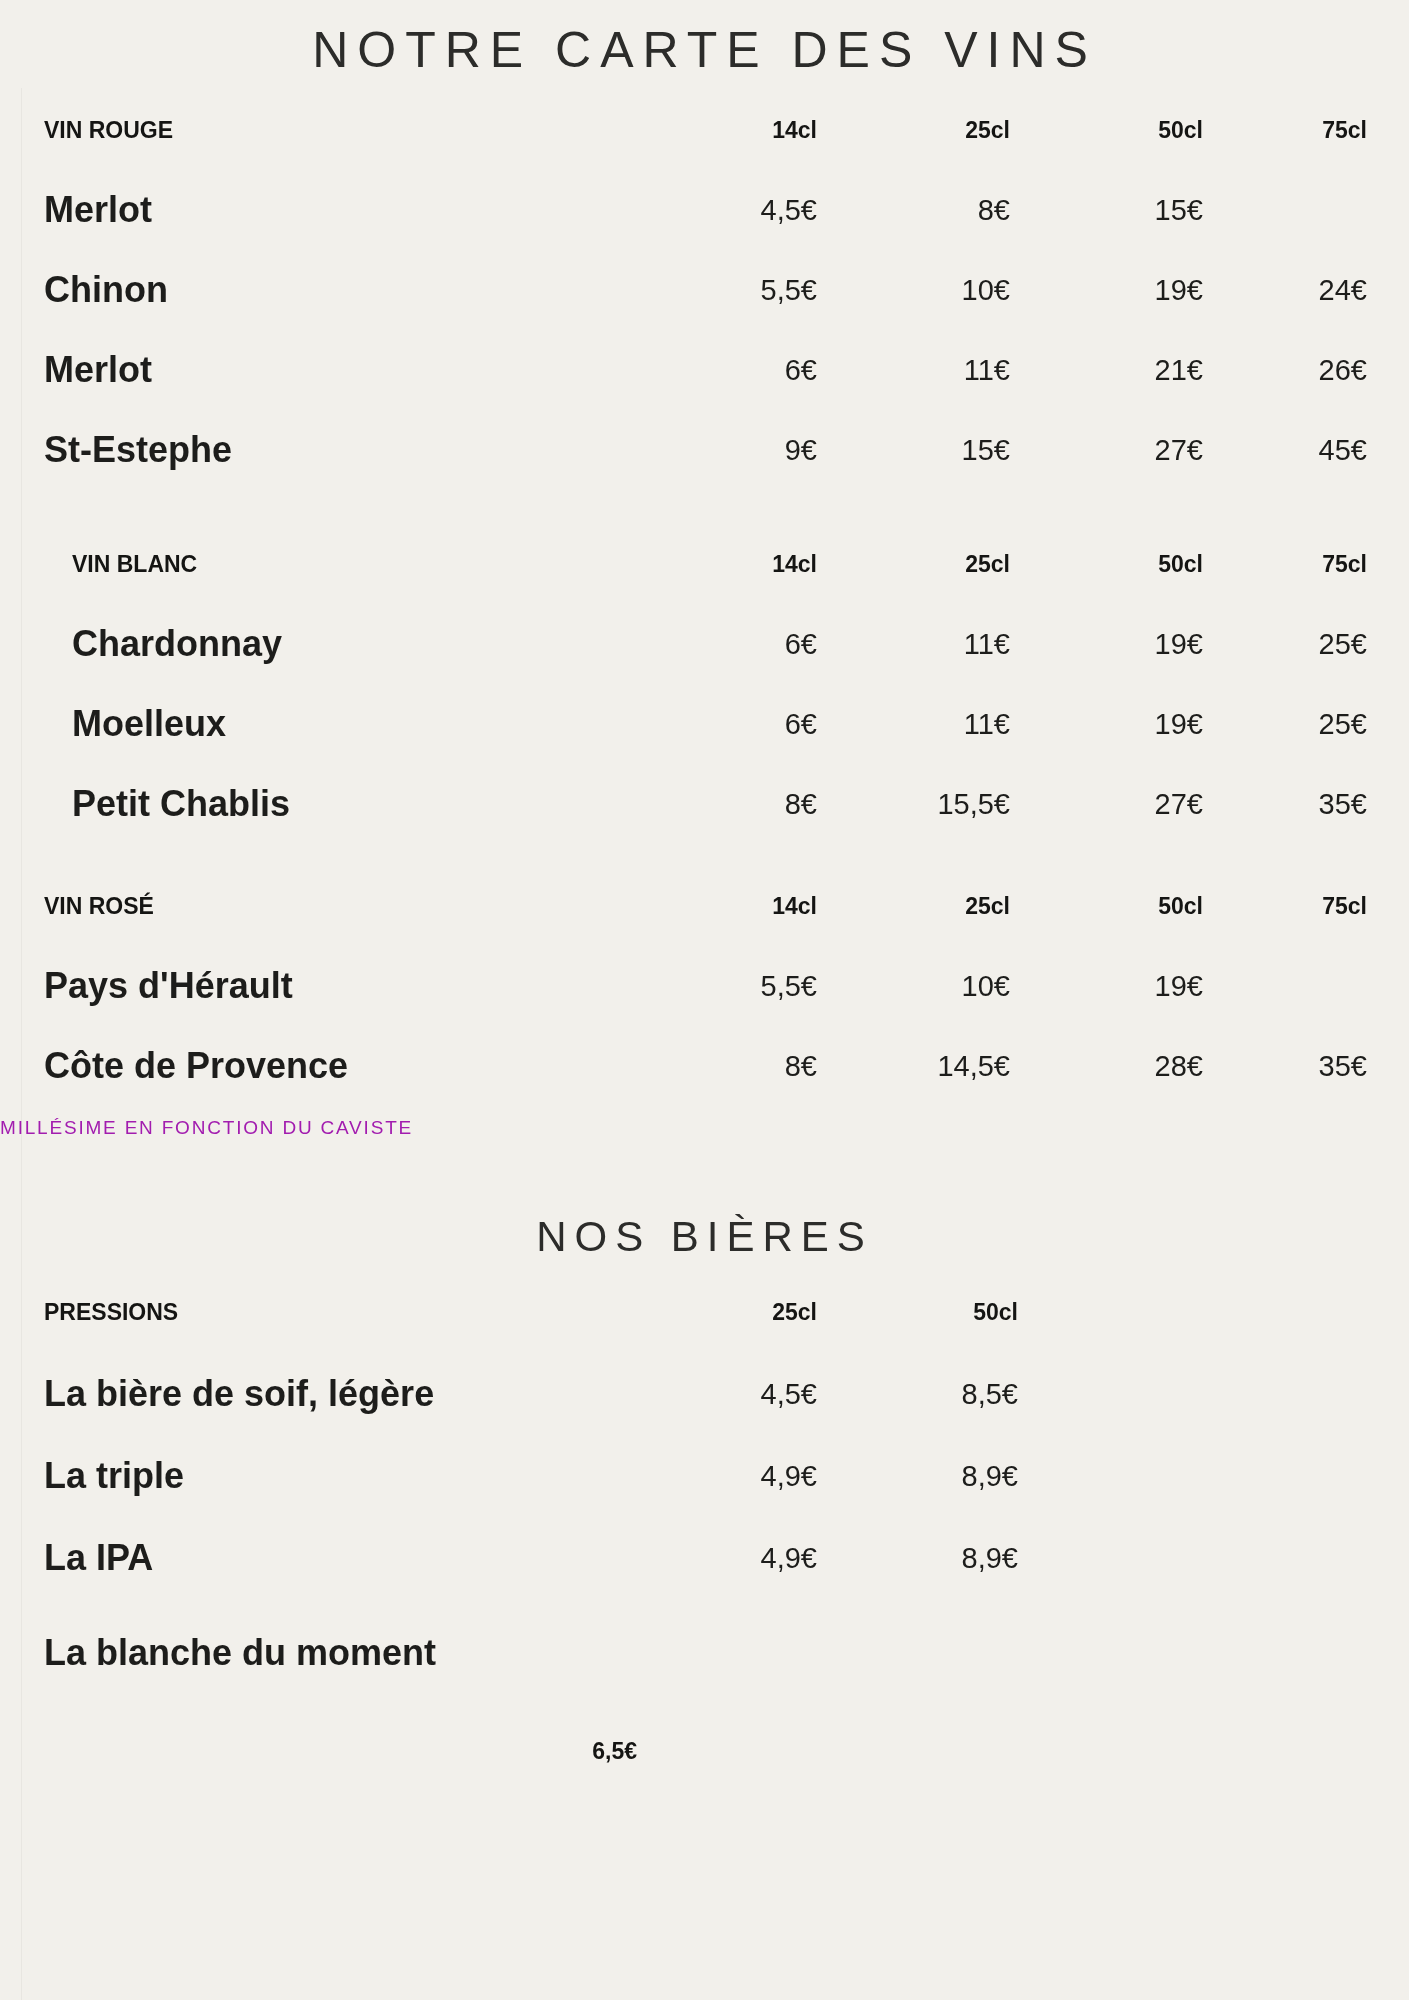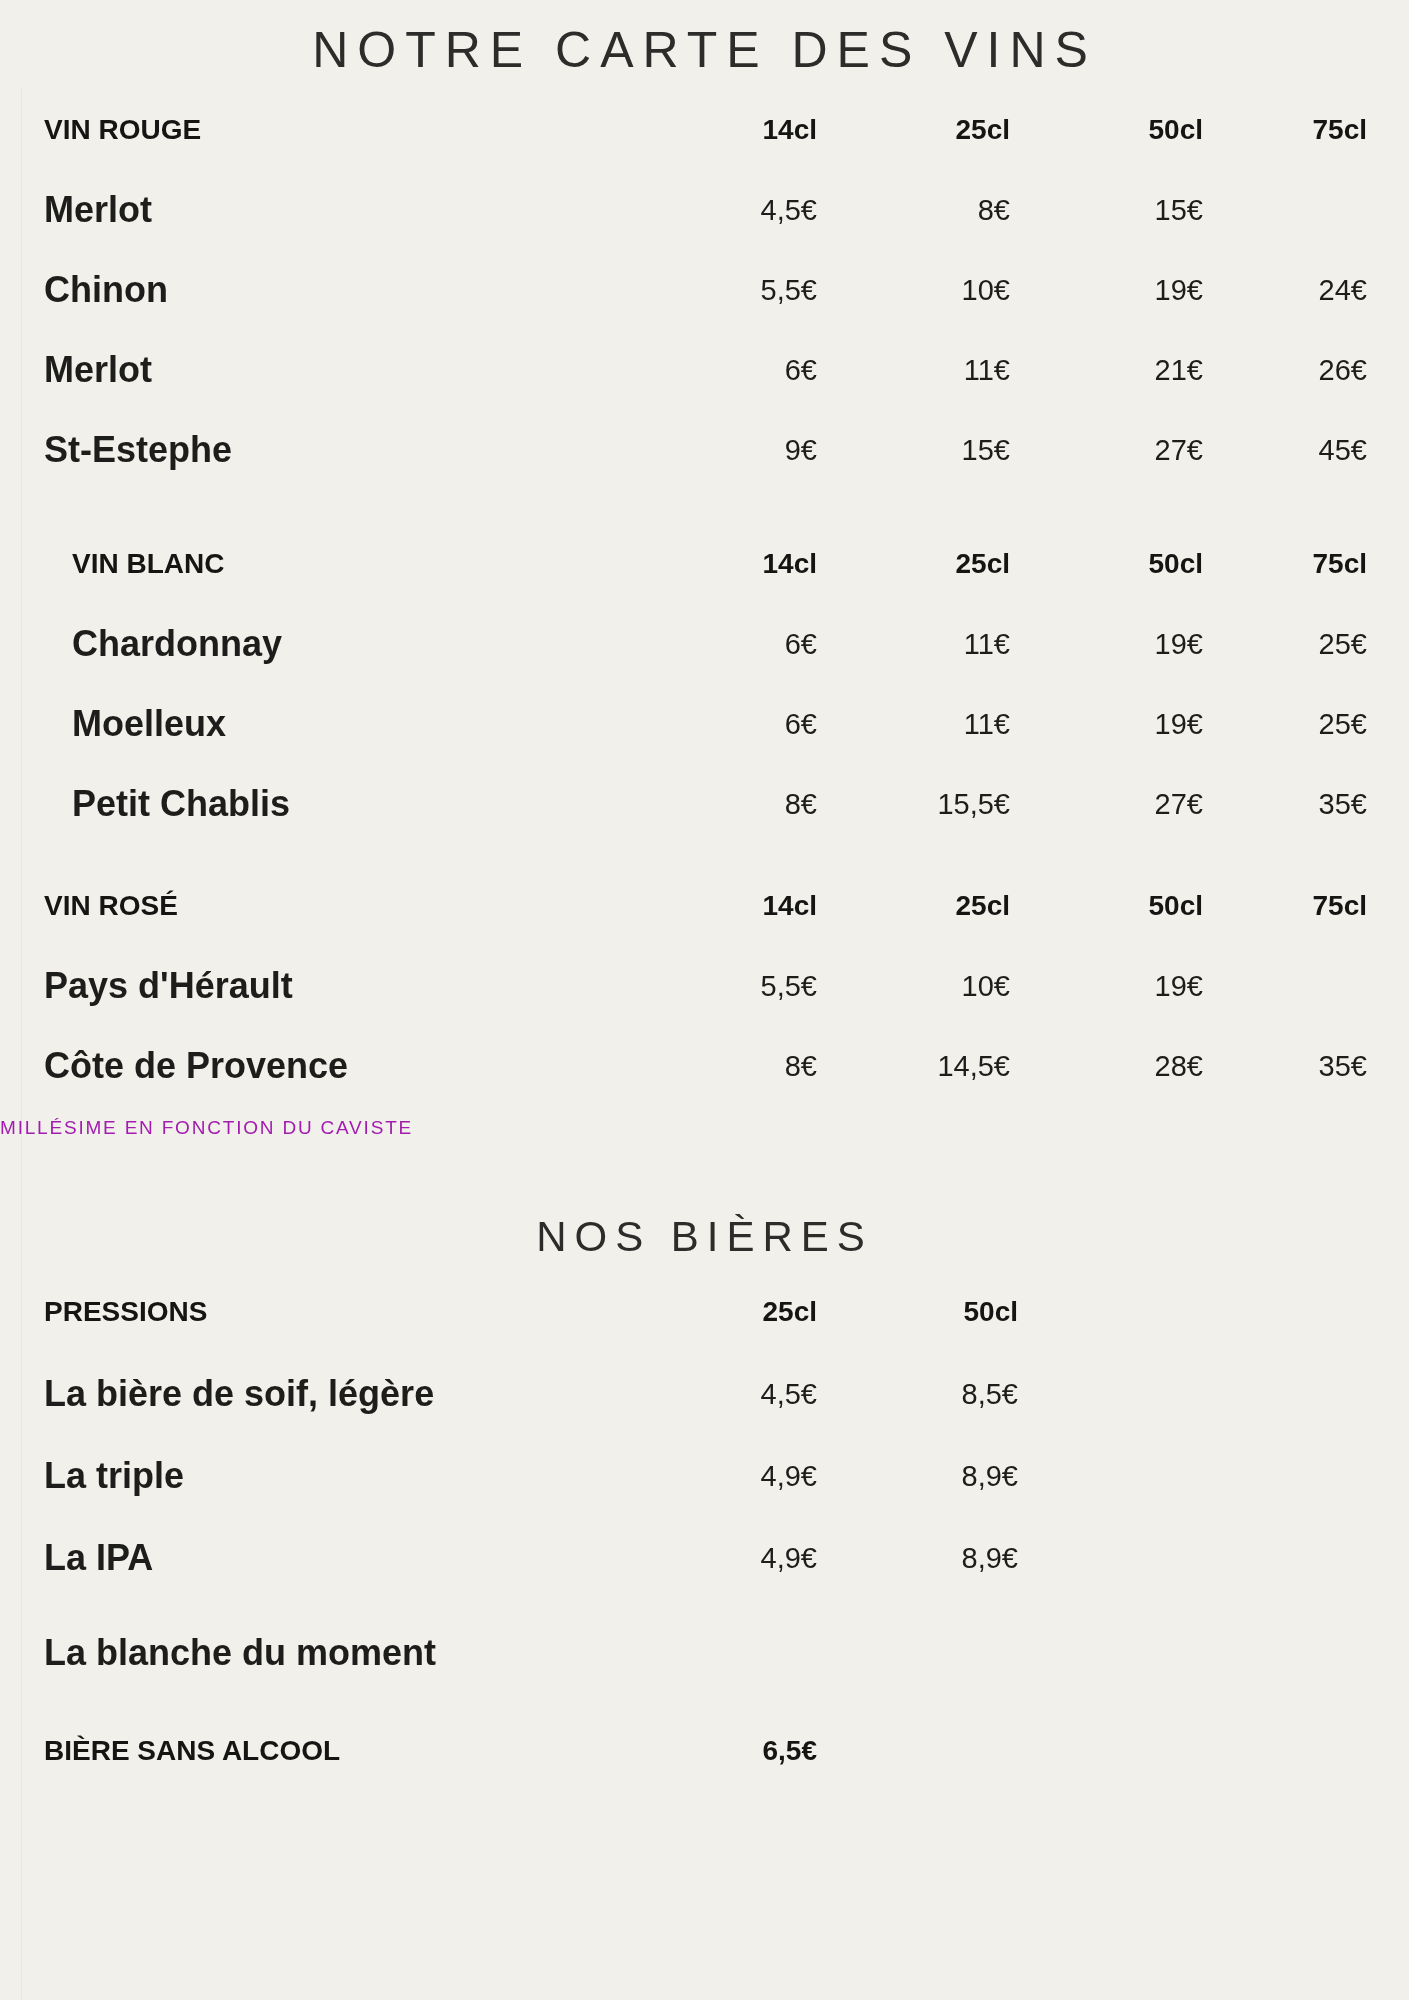--- a/index.html
+++ b/index.html
@@ -75,21 +75,21 @@
   .cell-price {
     text-align: right;
     font-size: 29px;
     font-weight: 400;
     color: #1d1d1b;
     white-space: nowrap;
   }
   .row.header .cell-label,
   .row.header .cell-price {
     font-weight: 700;
-    font-size: 28px;
+    font-size: 23px;
     color: #151513;
   }
 
   .wine-table .section:nth-child(2) { margin-top: 34px; padding-left: 28px; }
   .wine-table .section:nth-child(3) { margin-top: 22px; }
   .beer-table .section:nth-child(2) { margin-top: 13px; }
   .beer-table .section:nth-child(3) { margin-top: 16px; }
 
   .menu-note {
     height: 44px;
@@ -238,20 +238,19 @@
       <div class="section">
         <div class="row">
           <span class="cell-label">La blanche du moment</span>
           <span class="cell-price"></span>
           <span class="cell-price"></span>
           <span class="cell-price"></span>
         </div>
       </div>
       <div class="section">
         <div class="row header">
-          <span class="cell-label">BIÈRE SANS ALCOOL</span>
           <span class="cell-price">6,5€</span>
           <span class="cell-price"></span>
           <span class="cell-price"></span>
         </div>
       </div>
     </div>
 </div>
 
 </body></html>

